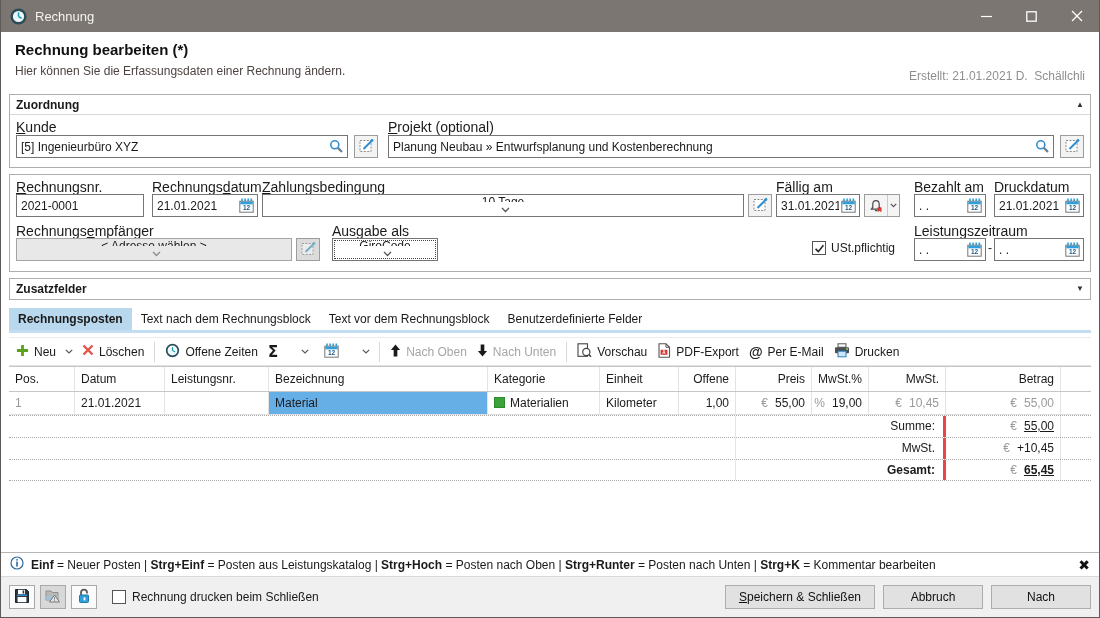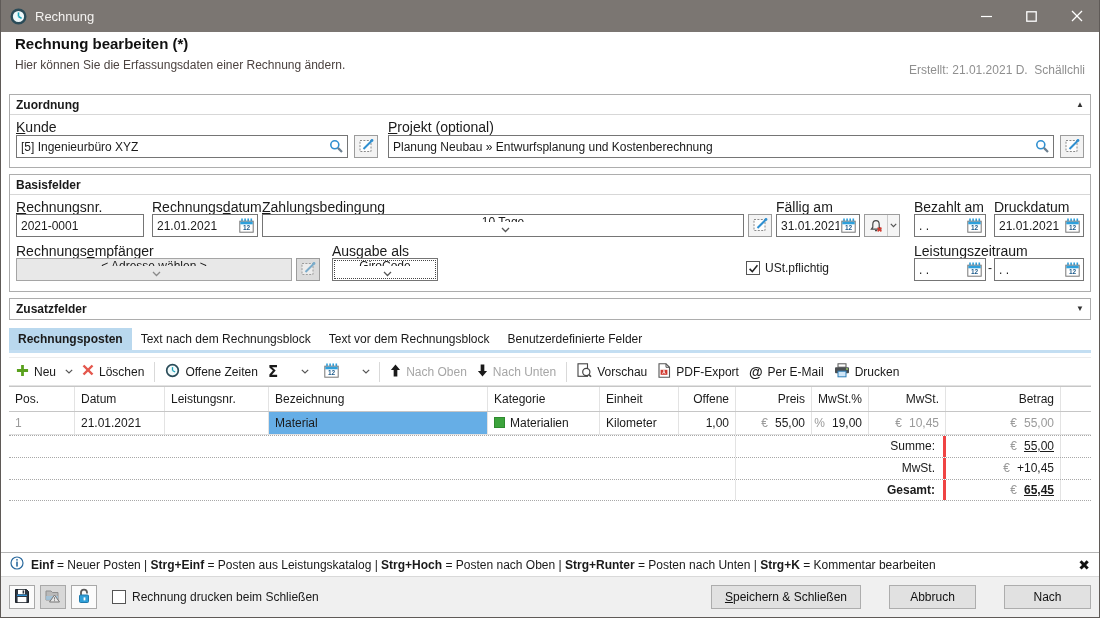--- a/index.html
+++ b/index.html
@@ -9,21 +9,21 @@
 
   
   .titlebar { height:32px; background:#7b7672; display:flex; align-items:center; flex:none; }
   .titlebar .wicon { margin:0 8px 0 9px; width:17px; height:17px; }
   .titlebar .wtitle { color:#f4f2f0; font-size:13px; }
   .tb-btns { margin-left:auto; display:flex; height:100%; }
   .tb-btn { width:45px; height:100%; display:flex; align-items:center; justify-content:center; color:#fff; }
   .tb-btn svg { display:block; }
 
   
-  .page-header { height:62px; padding:3px 14px 0 14px; display:flex; flex:none; }
+  .page-header { height:62px; padding:9px 14px 0 14px; display:flex; flex:none; }
   .ph-left .ptitle { font-size:15px; font-weight:bold; color:#111; }
   .ph-left .psub { margin-top:6px; font-size:12px; color:#4c4340; }
   .ph-right { margin-left:auto; text-align:right; color:#8f8f8f; font-size:12px; white-space:pre; }
   .ph-right div { margin-bottom:4px; }
 
   
   .section { margin:0 8px 6px 8px; border:1px solid #adadad; background:#fff; flex:none; }
   .sec-title { display:flex; align-items:center; font-weight:bold; font-size:12px; padding:3px 6px 3px 6px; border-bottom:1px solid #d7d7d7; height:20px; }
   .sec-title .caret { margin-left:auto; font-size:8px; color:#333; line-height:1; }
   .section.collapsed .sec-title { border-bottom:none; }
@@ -98,21 +98,21 @@
   .hint-x { margin-left:auto; font-family:"DejaVu Sans",sans-serif; font-size:14px; font-weight:bold; color:#111; line-height:1; }
 
   
   .footerbar { border-top:1px solid #d9d9d9; background:#f0f0f0; flex:none; height:41px; display:flex; align-items:center; padding:0 8px; gap:5px; }
   .fibtn { width:26px; height:24px; border:1px solid #a9a9a9; background:#fbfbfb; display:flex; align-items:center; justify-content:center; flex:none; }
   .fibtn.pressed { background:#d8d8d8; }
   .foot-check { display:flex; align-items:center; gap:6px; margin-left:10px; }
   .foot-btns { margin-left:auto; display:flex; gap:8px; }
   .btn { height:24px; border:1px solid #adadad; background:#e1e1e1; font-size:12px; font-family:inherit; padding:0 12px; color:#111; }
   .btn.wide { width:150px; }
-  .btn.std { width:87px;margin-left:20px; }
+  .btn.std { width:100px; }
   .btn u { text-decoration:underline; }
 </style>
 </head>
 <body>
 
 <div class="app">
 
   <div class="titlebar">
     <span class="wicon">
       <svg width="17" height="17" viewBox="0 0 17 17">
@@ -198,23 +198,20 @@
                   <line x1="4.5" y1="11" x2="12.5" y2="3" stroke="#2f8fd0" stroke-width="2"></line>
                   <circle cx="13" cy="2.5" r="1.4" fill="#2f8fd0"></circle>
                 </svg></span>
           </div>
         </div>
       </div>
     </div>
   </div>
 
   <div class="section">
-    <div class="sec-title">
-      <span>Basisfelder</span>
-    </div>
     <div class="bf-body">
 
       <span class="flabel abs" style="left:0;top:0"><span></span><u>R</u><span>echnungsnr.</span></span>
       <span class="flabel abs" style="left:136px;top:0"><span>Rechnungs</span><u>d</u><span>atum</span></span>
       <span class="flabel abs" style="left:246px;top:0"><span></span><u>Z</u><span>ahlungsbedingung</span></span>
       <span class="flabel abs" style="left:760px;top:0">Fällig am</span>
       <span class="flabel abs" style="left:898px;top:0">Bezahlt am</span>
       <span class="flabel abs" style="left:978px;top:0">Druckdatum</span>
 
       <div class="fwrap abs" style="left:0;top:15px;width:128px">
@@ -321,21 +318,21 @@
               <line x1="4.5" y1="11" x2="12.5" y2="3" stroke="#7aaccb" stroke-width="2"></line>
               <circle cx="13" cy="2.5" r="1.4" fill="#7aaccb"></circle>
             </svg></span>
       </div>
       <div class="combo focused abs" style="left:316px;top:59px;width:106px">
         <span class="ctext">GiroCode</span>
         <span class="chev"><svg width="9" height="6" viewBox="0 0 9 6">
               <path d="M1 1 L4.5 4.5 L8 1" fill="none" stroke="#555" stroke-width="1.3"></path>
             </svg></span>
       </div>
-      <div class="checkrow abs" style="left:730px;top:62px">
+      <div class="checkrow abs" style="left:796px;top:62px">
         <span class="cbox">
             <svg width="11" height="11" viewBox="0 0 14 14">
               <polyline points="2,7.5 5.5,11 12,3" fill="none" stroke="#222" stroke-width="2"></polyline>
             </svg>
           </span>
         <span>USt.pflichtig</span>
       </div>
       <div class="fwrap abs" style="left:898px;top:59px;width:72px">
         <input value=". ." style="">
         <span class="iconbtn">

